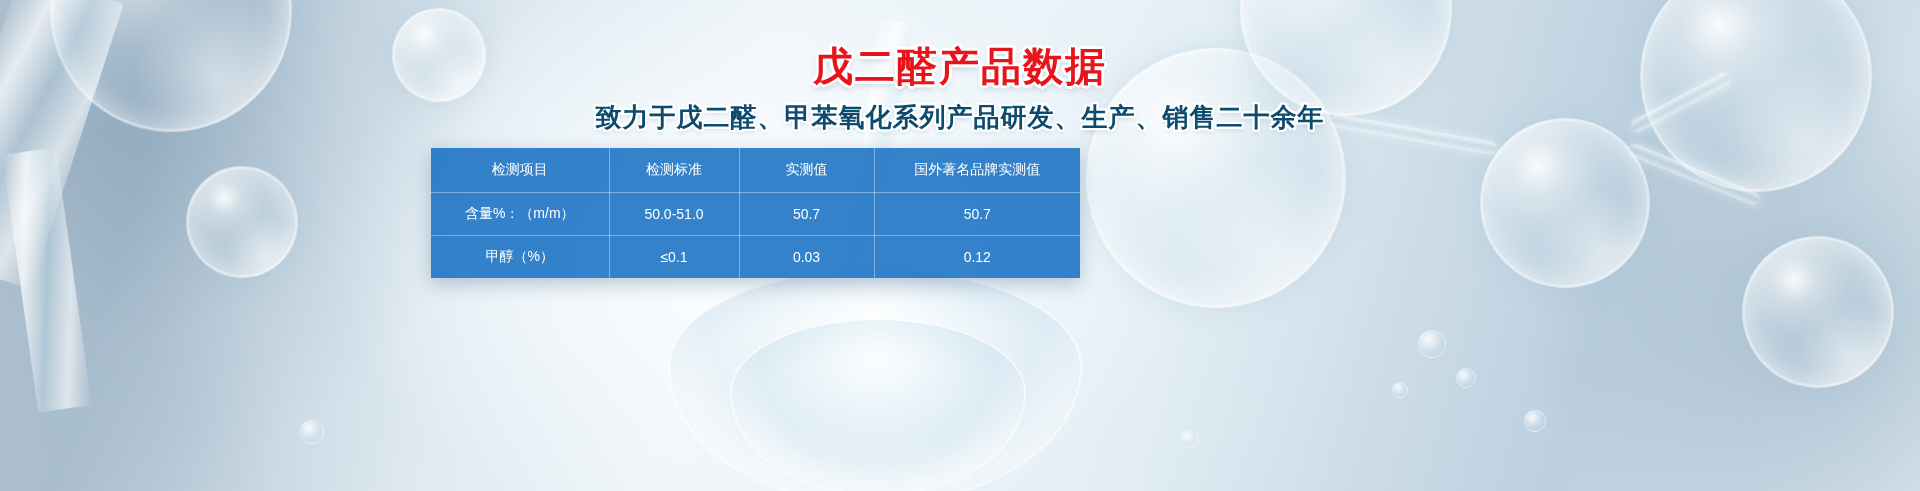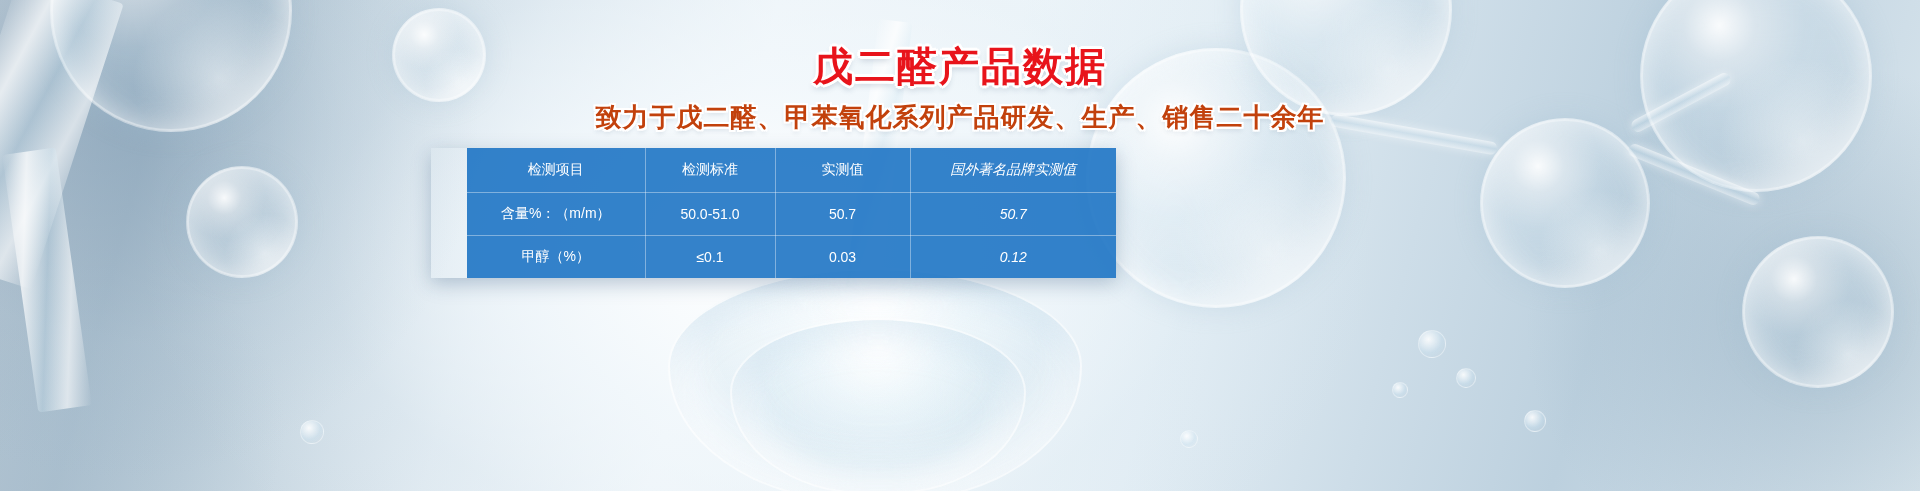--- a/index.html
+++ b/index.html
@@ -103,57 +103,56 @@
       -2px -2px 0 #ffffff,  2px -2px 0 #ffffff,
       -2px  2px 0 #ffffff,  2px  2px 0 #ffffff,
       -3px  0   0 #ffffff,  3px  0   0 #ffffff,
        0   -3px 0 #ffffff,  0    3px 0 #ffffff,
        0    4px 6px rgba(40,70,100,0.28);
   }
   .subtitle {
     font-size: 26px;
     font-weight: 700;
     letter-spacing: 1px;
-    color: #c2410c;
+    color: #0c4a6e;
     margin: 12px 0 0 0;
     line-height: 1.2;
     text-shadow:
       -2px -2px 0 #ffffff,  2px -2px 0 #ffffff,
       -2px  2px 0 #ffffff,  2px  2px 0 #ffffff,
       -2px  0   0 #ffffff,  2px  0   0 #ffffff,
        0   -2px 0 #ffffff,  0    2px 0 #ffffff,
        0    3px 5px rgba(40,70,100,0.22);
   }
 
   
   .table-wrap {
     position: absolute;
     left: 431px;
     top: 148px;
     width: 649px;
     z-index: 6;
     box-shadow: 0 6px 18px rgba(30,70,110,0.28);
-    padding-left: 36px;
   }
   table.spec {
     border-collapse: collapse;
     width: 649px;
     table-layout: fixed;
     background: rgba(24,113,195,0.88);
   }
   table.spec th, table.spec td {
     color: #ffffff;
     text-align: center;
     font-size: 14px;
     font-weight: 400;
     border-right: 1px solid rgba(255,255,255,0.38);
     border-bottom: 1px solid rgba(255,255,255,0.38);
     padding: 0;
   }
-  table.spec th:last-child, table.spec td:last-child { border-right: none; font-style: italic; }
+  table.spec th:last-child, table.spec td:last-child { border-right: none; }
   table.spec tr:last-child td { border-bottom: none; }
   table.spec thead th { height: 44px; }
   table.spec tbody td { height: 42px; }
   col.c1 { width: 178px; }
   col.c2 { width: 130px; }
   col.c3 { width: 135px; }
   col.c4 { width: 206px; }
 </style>
 </head>
 <body>

